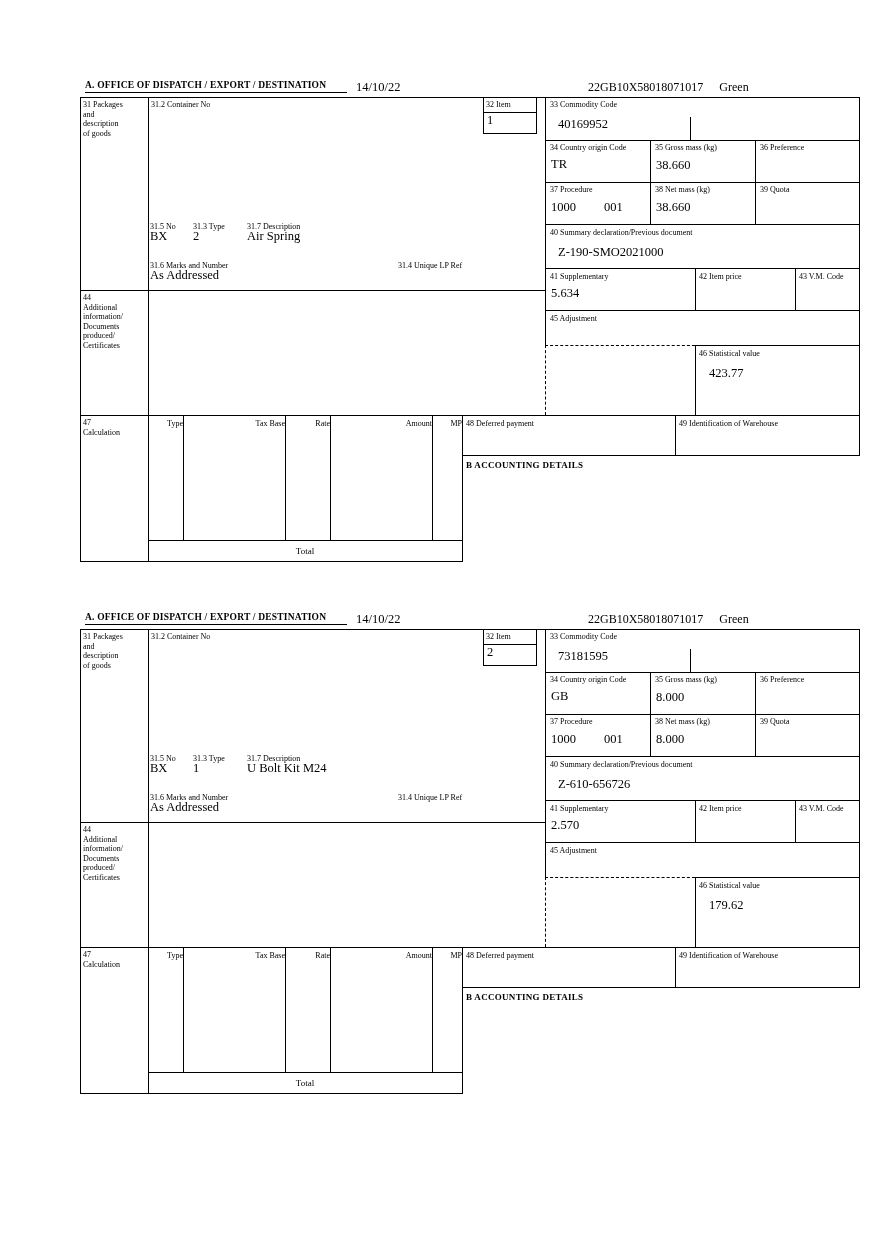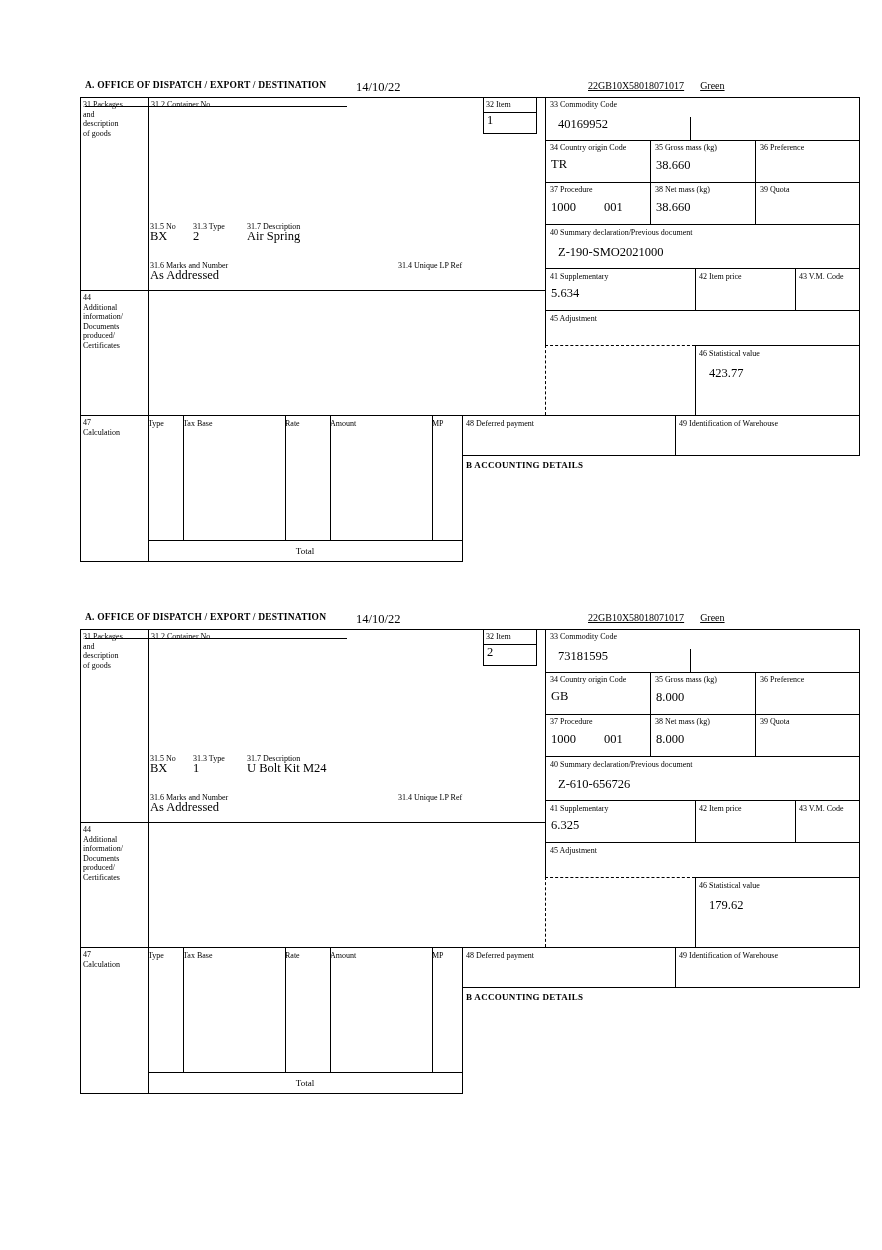--- a/index.html
+++ b/index.html
@@ -1,32 +1,32 @@
 <!DOCTYPE html>
 <html><head>
 <meta charset="utf-8">
 <style>
   html,body{margin:0;padding:0;background:#fff;}
   .page{position:relative;width:882px;height:1250px;background:#ffffff;overflow:hidden;
         font-family:"Liberation Serif",serif;color:#000;}
   .block{position:absolute;left:80px;width:780px;height:483px;}
   .hdr{position:absolute;top:0;left:0;width:780px;height:17px;}
   .hdr-title{position:absolute;left:5px;top:0;width:262px;font-size:9.5px;font-weight:bold;
-             letter-spacing:.2px;border-bottom:1px solid #000;padding-bottom:16px;white-space:nowrap;}
+             letter-spacing:.2px;border-bottom:1px solid #000;padding-bottom:2px;white-space:nowrap;}
   .hdr-date{position:absolute;left:276px;top:0;font-size:12.5px;}
-  .hdr-ref{position:absolute;left:508px;top:0;font-size:10px;white-space:nowrap;text-decoration:underline;}
+  .hdr-ref{position:absolute;left:508px;top:0;font-size:12px;white-space:nowrap;}
   .status{margin-left:16px;}
   .formbox{position:absolute;top:17px;left:0;width:780px;height:466px;}
   .vl,.hl{position:absolute;background:#000;}
   .vl{width:1px;}
   .hl{height:1px;}
   .vl.dash{width:0;background:none;border-left:1px dashed #000;}
   .hl.dash{height:0;background:none;border-top:1px dashed #000;}
   .lbl{position:absolute;font-size:8px;line-height:9.5px;white-space:pre-line;}
-  .th{position:absolute;font-size:8px;text-align:left;}
+  .th{position:absolute;font-size:8px;text-align:right;}
   .val{position:absolute;font-size:12.5px;white-space:pre;}
   .acct{position:absolute;font-size:9px;font-weight:bold;letter-spacing:.3px;}
   .total{position:absolute;font-size:9px;text-align:center;}
 </style>
 </head>
 <body>
 
 <div class="page" id="page">
   <div class="block" style="top: 80px;">
     <div class="hdr">
@@ -226,17 +226,17 @@
       <div class="val" style="left:471px;top:60px">GB</div>
       <div class="val" style="left:576px;top:61px">8.000</div>
       <div class="val" style="left:471px;top:103px">1000</div>
       <div class="val" style="left:524px;top:103px">001</div>
       <div class="val" style="left:576px;top:103px">8.000</div>
       <div class="val" style="left:478px;top:148px">Z-610-656726</div>
       <div class="val" style="left:70px;top:132px">BX</div>
       <div class="val" style="left:113px;top:132px">1</div>
       <div class="val" style="left:167px;top:132px">U Bolt Kit M24</div>
       <div class="val" style="left:70px;top:171px">As Addressed</div>
-      <div class="val" style="left:471px;top:189px">6.325</div>
+      <div class="val" style="left:471px;top:189px">2.570</div>
       <div class="val" style="left:629px;top:269px">179.62</div>
     </div>
   </div>
 </div>
 
 </body></html>

